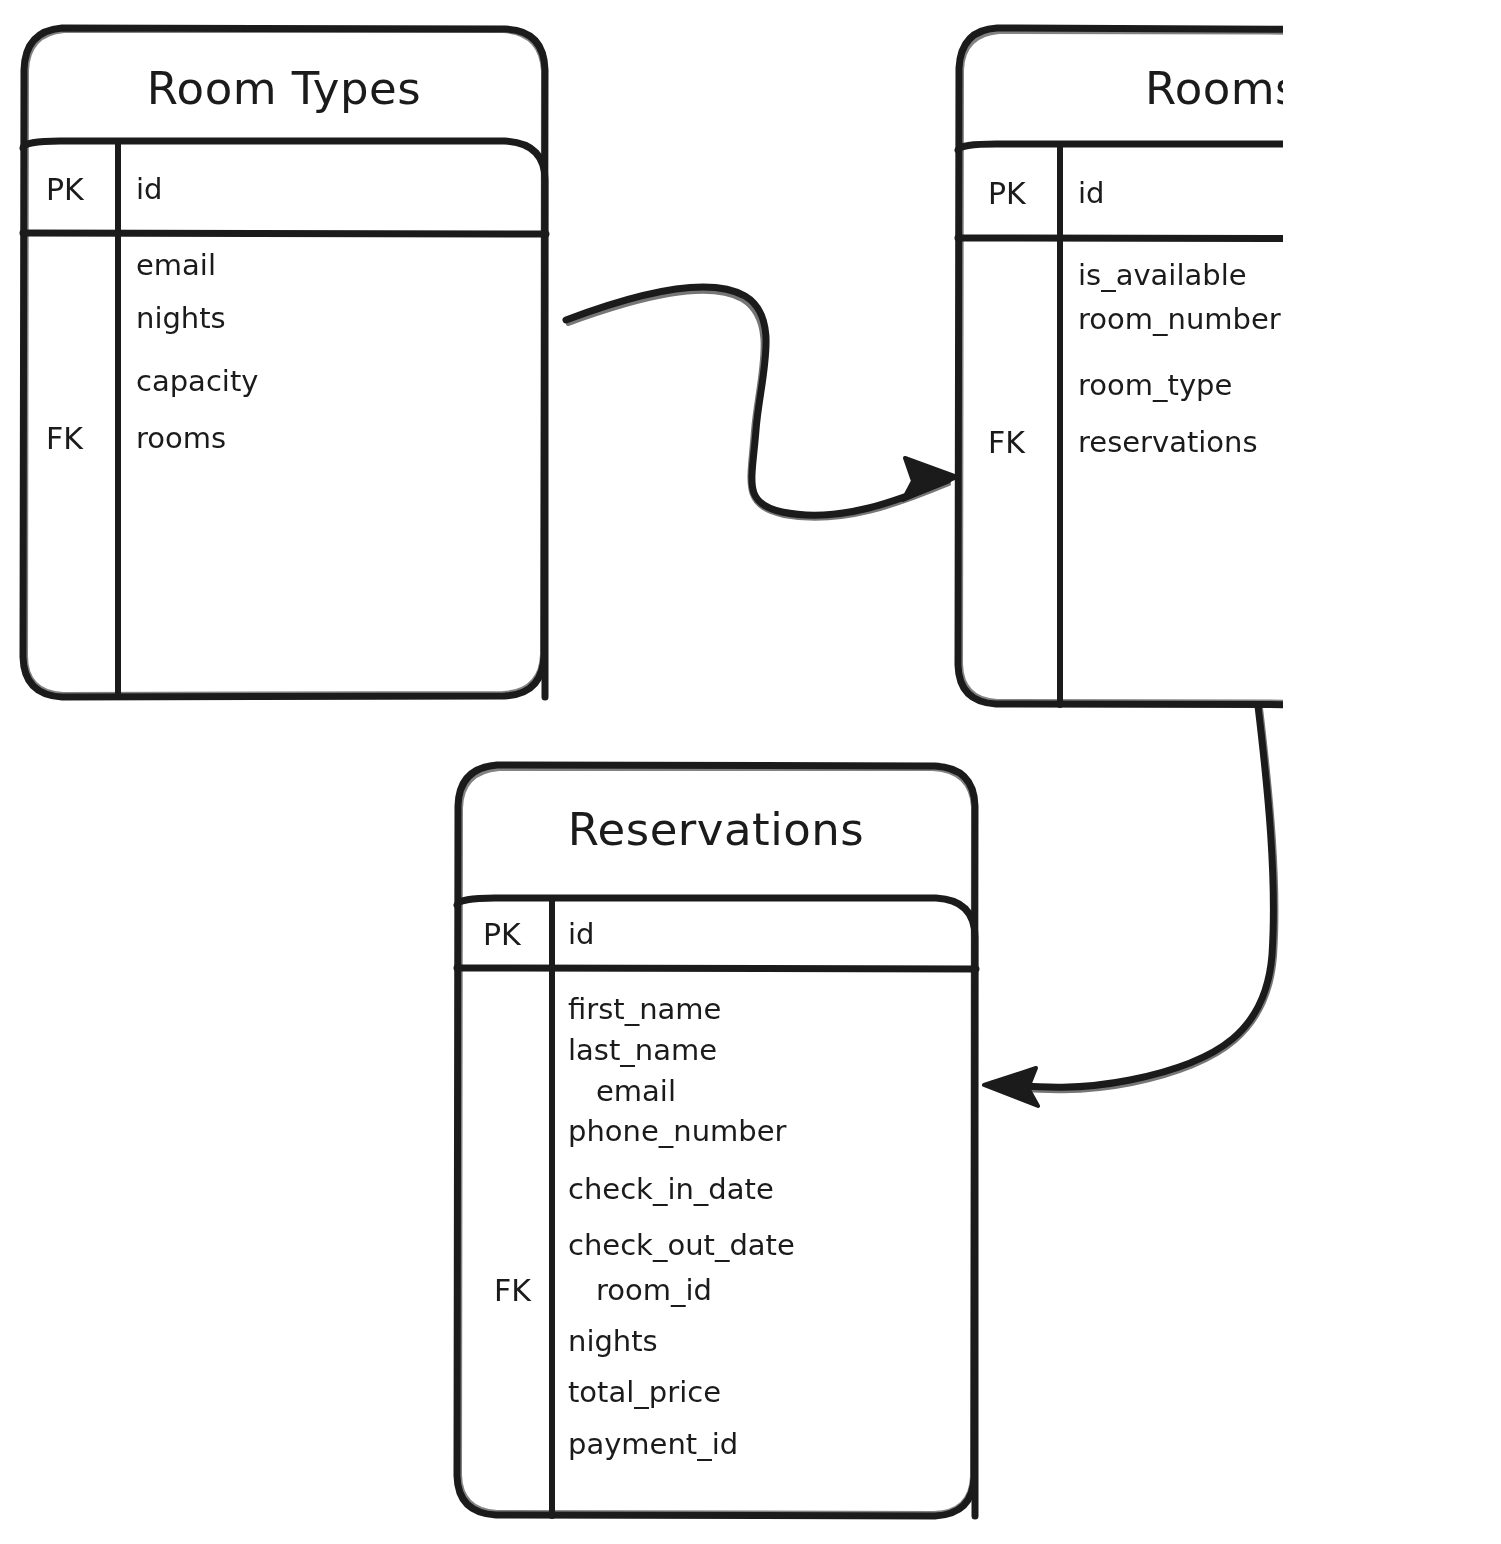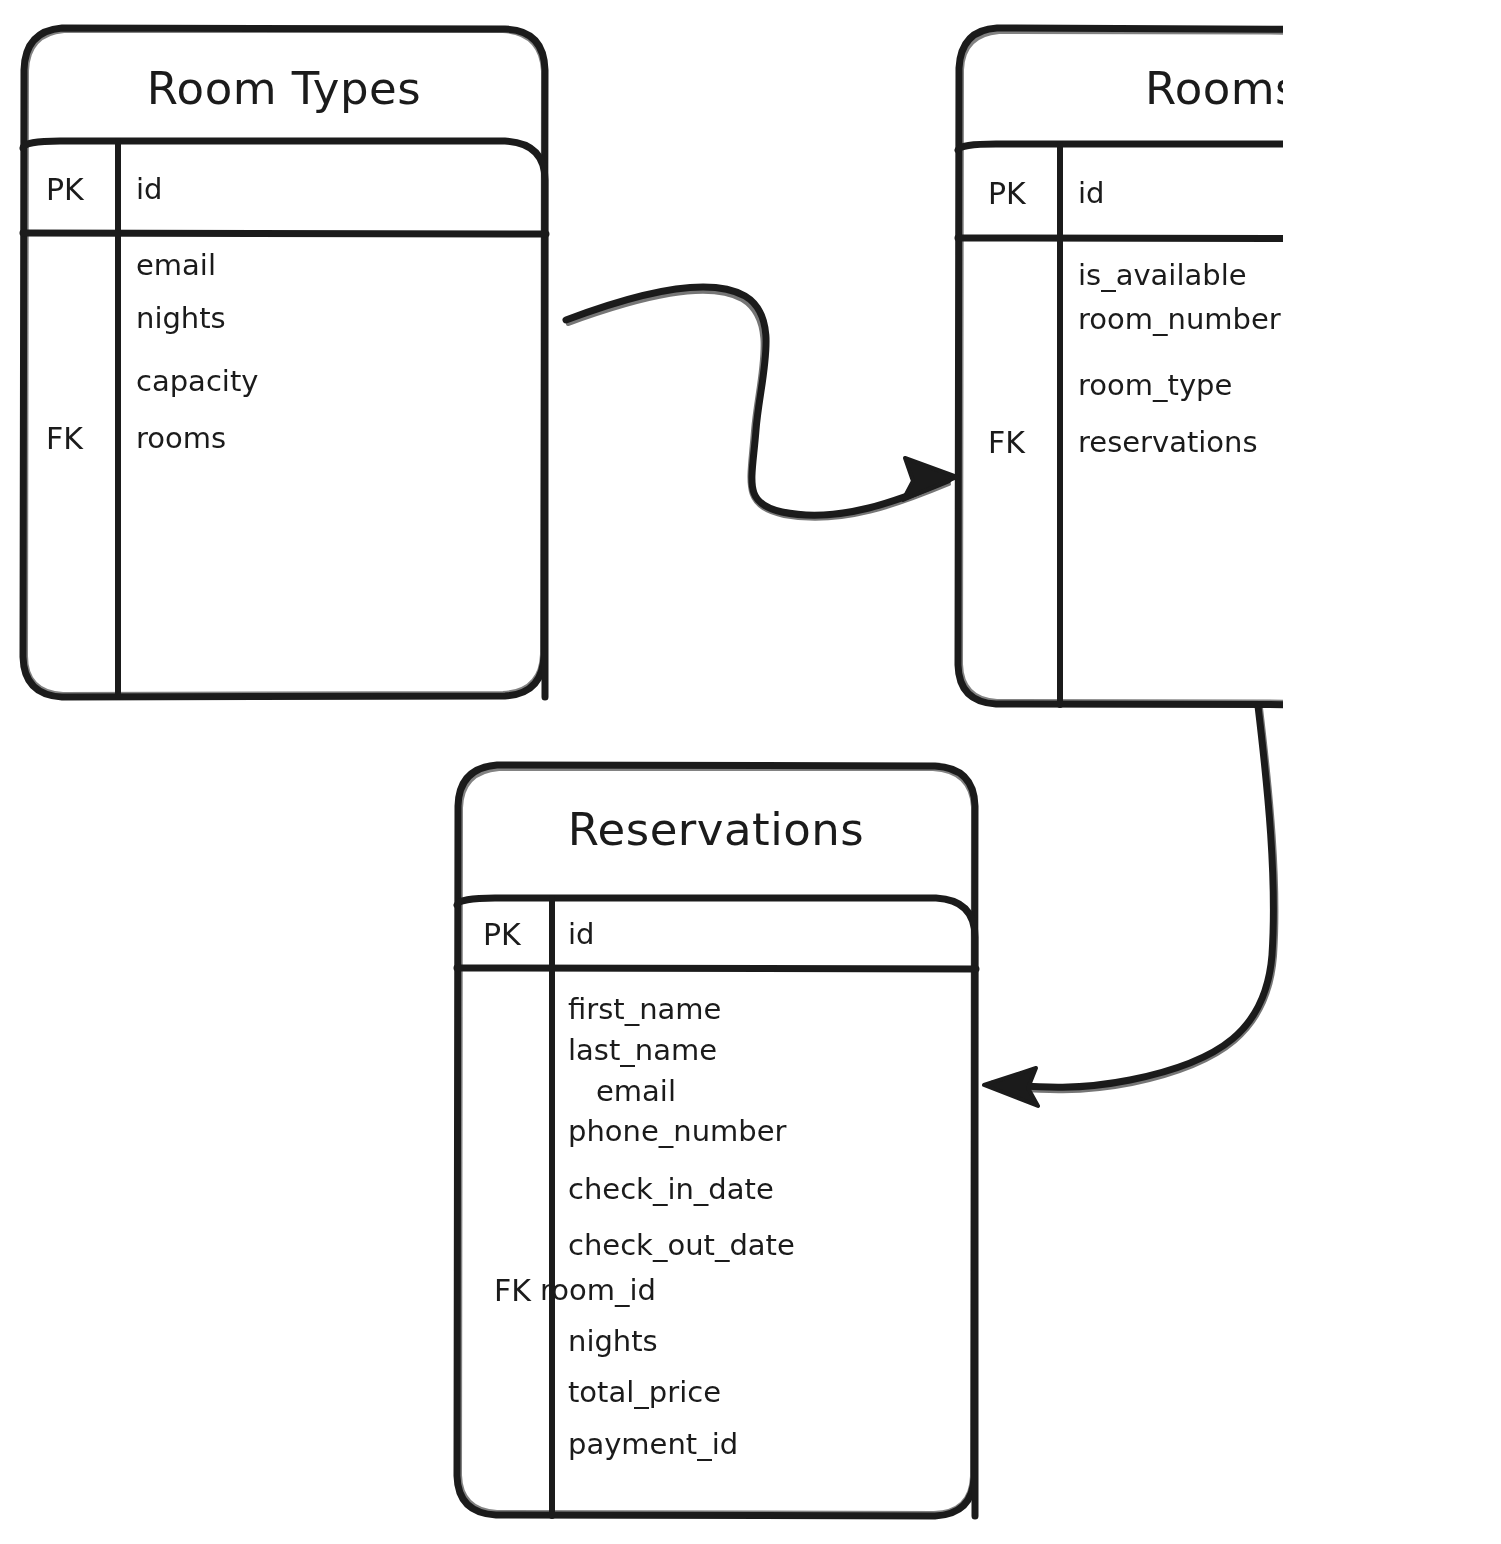--- a/index.html
+++ b/index.html
@@ -135,19 +135,19 @@
     <div class="key-label" style="left:483px; top:917px;">PK</div>
     <div class="field-label" style="left:568px; top:917px;">id</div>
 
     <div class="field-label" style="left:568px; top:992px;">first_name</div>
     <div class="field-label" style="left:568px; top:1033px;">last_name</div>
     <div class="field-label" style="left:568px; top:1074px;margin-left:28px;">email</div>
     <div class="field-label" style="left:568px; top:1114px;">phone_number</div>
     <div class="field-label" style="left:568px; top:1172px;">check_in_date</div>
     <div class="field-label" style="left:568px; top:1228px;">check_out_date</div>
     <div class="key-label" style="left:494px; top:1273px;">FK</div>
-    <div class="field-label" style="left:540px; top:1273px;">room_id</div>
+    <div class="field-label" style="left:596px; top:1273px;">room_id</div>
     <div class="field-label" style="left:568px; top:1324px;">nights</div>
     <div class="field-label" style="left:568px; top:1375px;">total_price</div>
     <div class="field-label" style="left:568px; top:1427px;">payment_id</div>
   </div>
 
 </div>
 
 </body></html>

